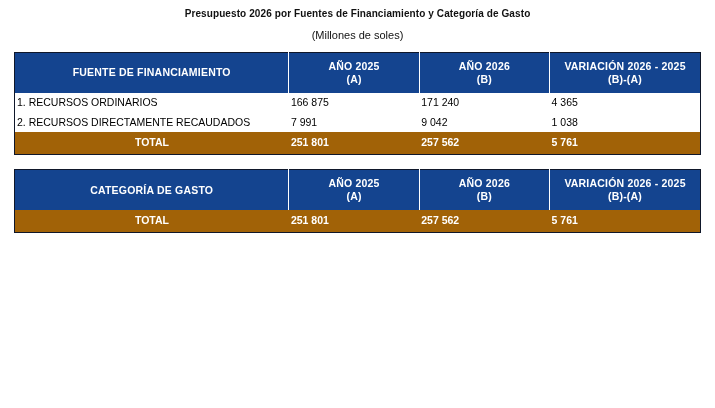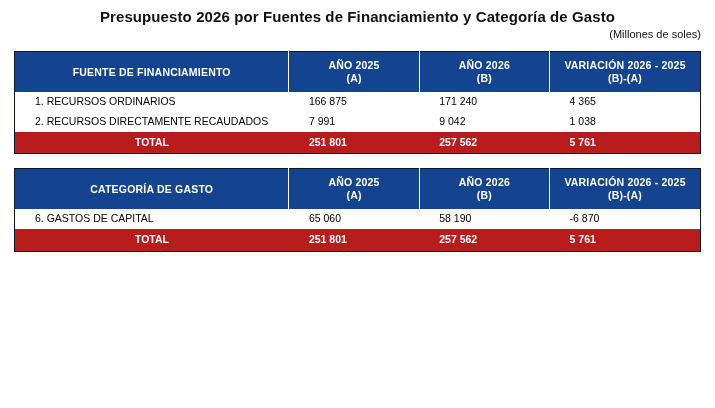--- a/index.html
+++ b/index.html
@@ -19,32 +19,31 @@
     width: 715px;
     height: 408px;
     box-sizing: border-box;
     padding: 8px 14px 0 14px;
   }
   .title-block {
     text-align: center;
     margin-bottom: 10px;
   }
   .doc-title {
-    font-size: 15px;
+    font-size: 10px;
     font-weight: bold;
     color: #111111;
     letter-spacing: 0.1px;
     line-height: 1.25;
   }
   .doc-subtitle {
     font-size: 11px;
     color: #111111;
     line-height: 1.3;
-    margin-top: 0;
-    text-align: right;
+    margin-top: 7px;
   }
   table.budget {
     width: 100%;
     border-collapse: collapse;
     table-layout: fixed;
     margin-bottom: 14px;
     border: 1px solid #0f172a;
   }
   table.budget th {
     background: #14448f;
@@ -55,38 +54,38 @@
     padding: 7px 4px;
     border-right: 1px solid #ffffff;
     line-height: 1.25;
     letter-spacing: 0.2px;
   }
   table.budget th:last-child {
     border-right: none;
   }
   table.budget td {
     font-size: 10.5px;
-    padding: 3px 20px;
+    padding: 3px 2px;
     background: #ffffff;
     border: none;
     line-height: 1.3;
   }
   td.label {
     text-align: left;
     padding-left: 7px;
   }
   td.num {
     text-align: left;
     padding-right: 14px;
   }
   td.num.wide {
     padding-right: 18px;
   }
   tr.total td {
-    background: #b91c1c;
+    background: #a16207;
     color: #ffffff;
     font-weight: bold;
     padding-top: 4px;
     padding-bottom: 4px;
   }
   tr.total td.label {
     text-align: center;
   }
   .col-label { width: 40%; }
   .col-a { width: 19%; }
@@ -168,26 +167,20 @@
           <div>AÑO 2026</div>
           <div>(B)</div>
         </th>
         <th>
           <div>VARIACIÓN 2026 - 2025</div>
           <div>(B)-(A)</div>
         </th>
       </tr>
     </thead>
     <tbody>
-      <tr>
-        <td class="label">6. GASTOS DE CAPITAL</td>
-        <td class="num">65 060</td>
-        <td class="num">58 190</td>
-        <td class="num wide">-6 870</td>
-      </tr>
       <tr class="total">
         <td class="label">TOTAL</td>
         <td class="num">251 801</td>
         <td class="num">257 562</td>
         <td class="num wide">5 761</td>
       </tr>
     </tbody>
   </table>
 
 </div>

